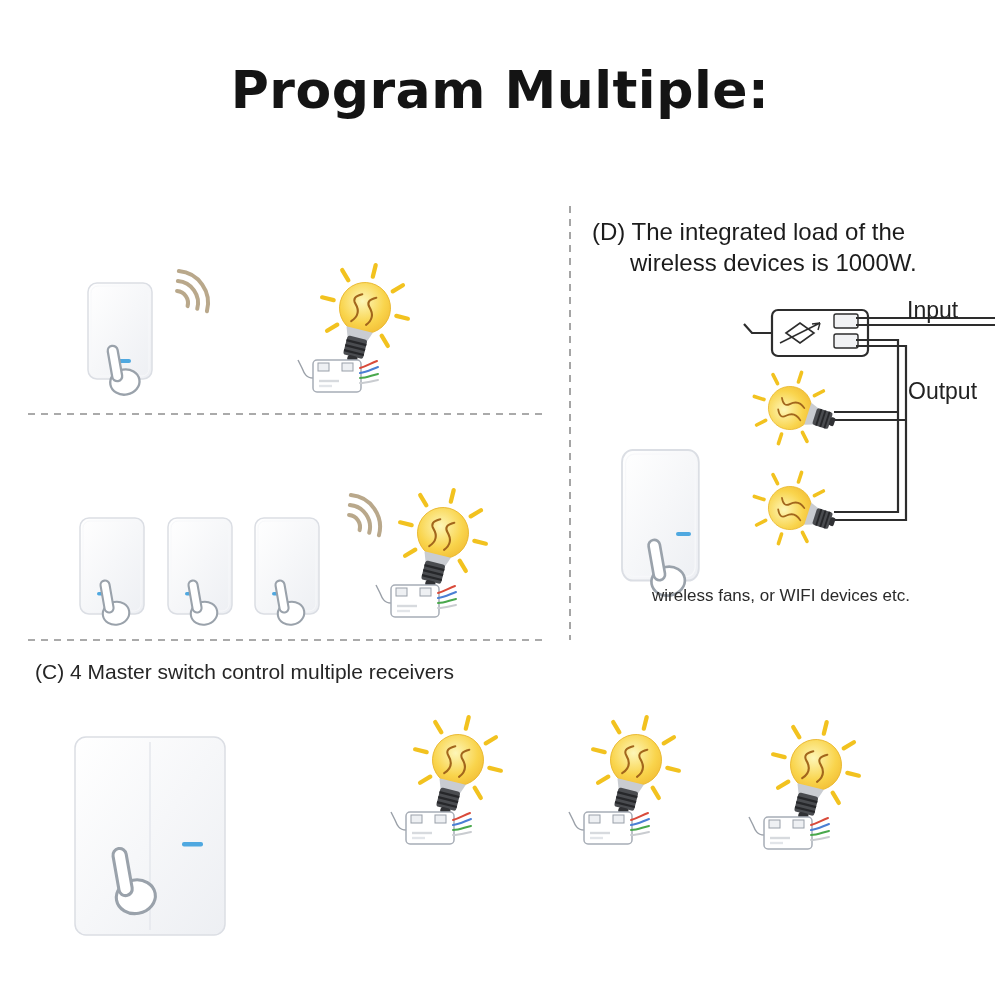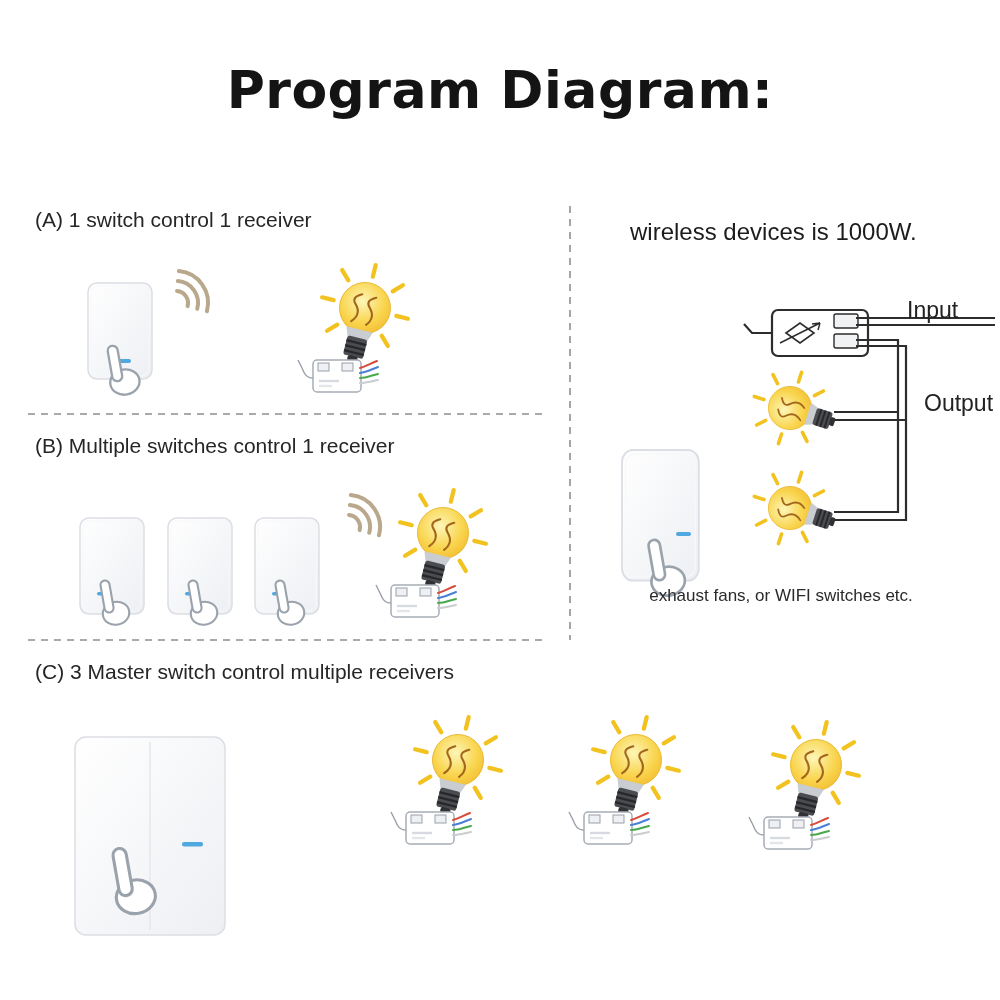--- a/index.html
+++ b/index.html
@@ -12,21 +12,21 @@
            color:#141414; letter-spacing:0.5px; }
   .sec-label { position:absolute; font-size:21px; color:#262626; }
   .label-a { left:35px; top:208px; }
   .label-b { left:35px; top:434px; }
   .label-c { left:35px; top:660px; }
   .label-d { position:absolute; left:592px; top:216px; font-size:24px; color:#1c1c1c;
              line-height:31px; }
   .label-d .indent { padding-left:38px; }
   .io-label { position:absolute; font-size:23px; color:#222; }
   .input-label { left:907px; top:297px; }
-  .output-label { left:908px; top:390px;padding-left:16px; }
+  .output-label { left:908px; top:378px; }
   .note { position:absolute; left:575px; top:584px; width:412px; text-align:center;
           font-size:17px; color:#2a2a2a; line-height:23px; }
 </style>
 </head>
 <body>
 
 <div class="page">
 
   <svg class="canvas" width="1000" height="1000" viewBox="0 0 1000 1000">
     <defs>
@@ -151,30 +151,29 @@
     <rect x="676" y="532" width="15" height="4" rx="2" fill="#4fa8e0"></rect>
 
     <use href="#g-finger" transform="translate(116,374) rotate(-10) scale(1.05)"></use>
     <use href="#g-finger" transform="translate(108,606) rotate(-10) scale(0.95)"></use>
     <use href="#g-finger" transform="translate(196,606) rotate(-10) scale(0.95)"></use>
     <use href="#g-finger" transform="translate(283,606) rotate(-10) scale(0.95)"></use>
     <use href="#g-finger" transform="translate(124,886) rotate(-10) scale(1.4)"></use>
     <use href="#g-finger" transform="translate(658,572) rotate(-10) scale(1.2)"></use>
   </svg>
 
-  <h1 class="title">Program Diagram:</h1>
+  <h1 class="title">Program Multiple:</h1>
 
-  <div class="sec-label label-a">(A) 1 switch control 1 receiver</div>
-  <div class="sec-label label-b">(B) Multiple switches control 1 receiver</div>
-  <div class="sec-label label-c">(C) 3 Master switch control multiple receivers</div>
+  <div class="sec-label label-c">(C) 4 Master switch control multiple receivers</div>
 
   <div class="label-d">
+    <div>(D)  The integrated load of the</div>
     <div class="indent">wireless devices is 1000W.</div>
   </div>
 
   <div class="io-label input-label">Input</div>
   <div class="io-label output-label">Output</div>
 
   <div class="note">
-    <div>exhaust fans, or WIFI switches etc.</div>
+    <div>wireless fans, or WIFI devices etc.</div>
   </div>
 
 </div>
 
 </body></html>

